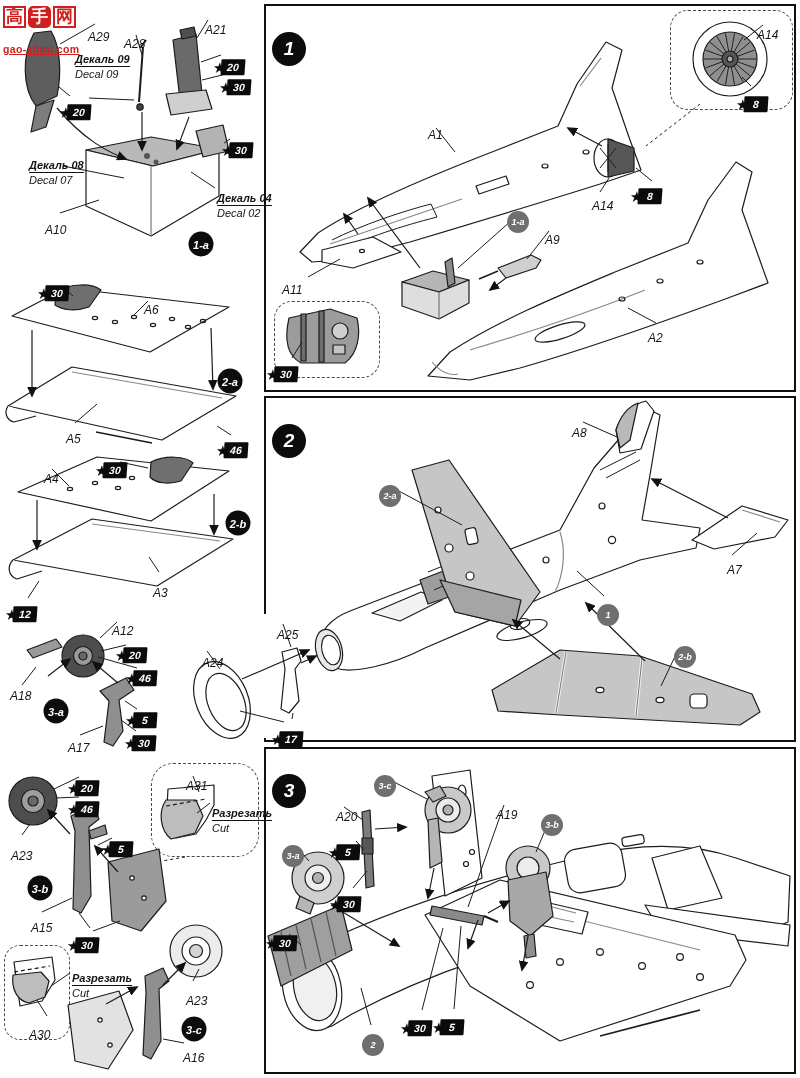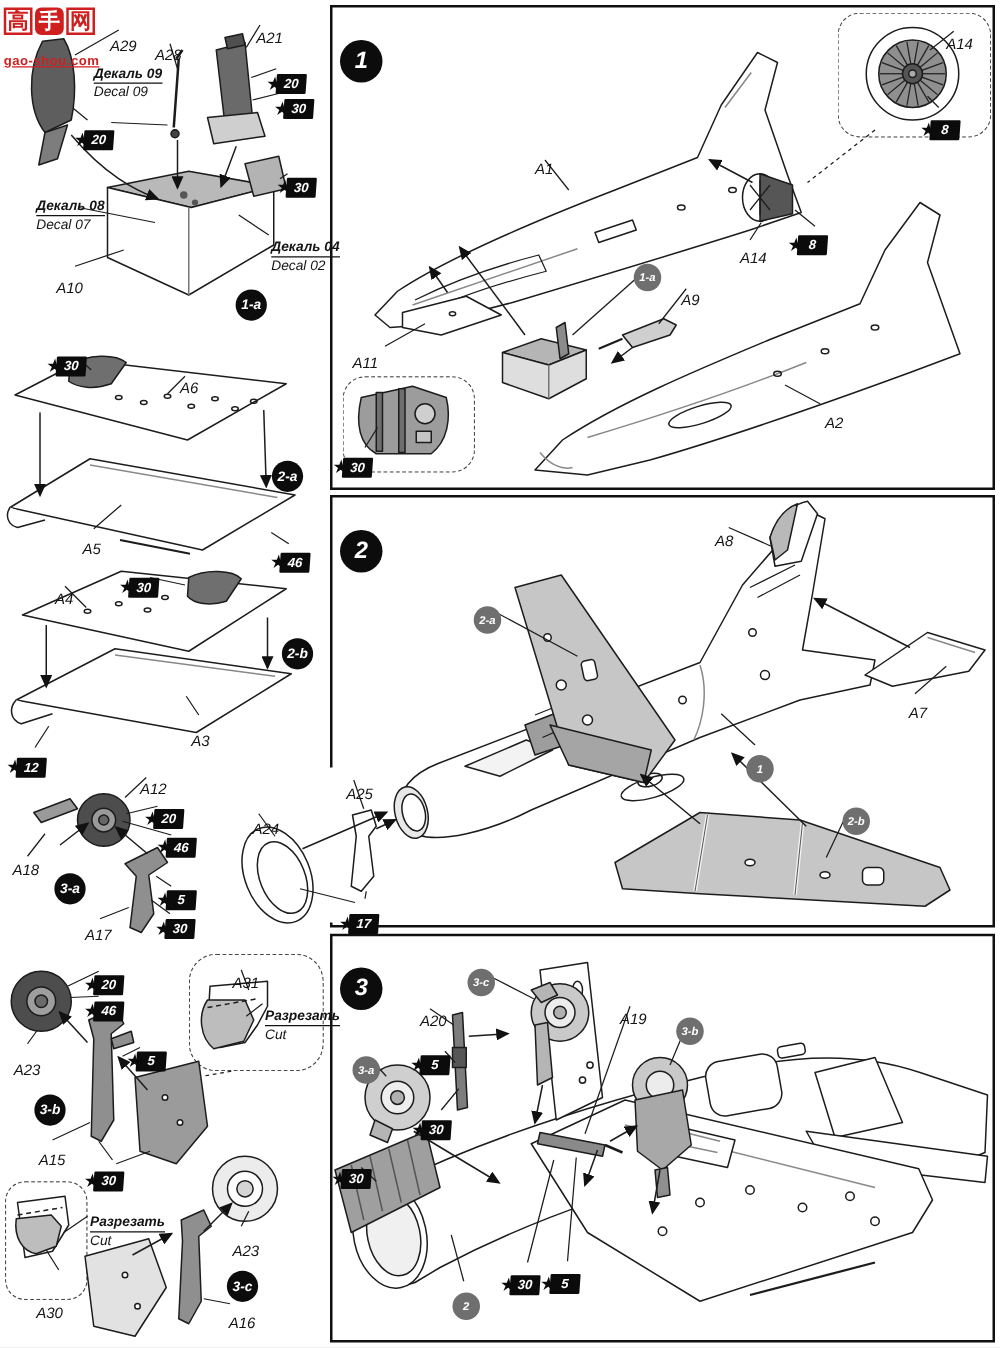--- a/index.html
+++ b/index.html
@@ -434,35 +434,35 @@
       <div class="ann k-star" style="left: 87px; top: 933px;">30</div>
       <div class="ann k-part" style="left: 186px; top: 767px;">A31</div>
       <div class="ann k-cut" style="left: 212px; top: 795px;">
         <div class="l1">Разрезать</div>
         <div class="l2">Cut</div>
       </div>
       <div class="ann k-cut" style="left: 72px; top: 960px;">
         <div class="l1">Разрезать</div>
         <div class="l2">Cut</div>
       </div>
-      <div class="ann k-part" style="left: 29px; top: 1016px; margin-top: 15px;">A30</div>
+      <div class="ann k-part" style="left: 29px; top: 1016px;">A30</div>
       <div class="ann k-part" style="left: 186px; top: 982px;">A23</div>
       <div class="ann k-step" style="left: 194px; top: 1017px;">3-c</div>
       <div class="ann k-part" style="left: 183px; top: 1039px;">A16</div>
       <div class="ann k-section" style="left: 289px; top: 37px;">1</div>
       <div class="ann k-part" style="left: 757px; top: 16px;">A14</div>
       <div class="ann k-star" style="left: 756px; top: 92px;">8</div>
       <div class="ann k-part" style="left: 428px; top: 116px;">A1</div>
       <div class="ann k-part" style="left: 592px; top: 187px;">A14</div>
       <div class="ann k-star" style="left: 650px; top: 184px;">8</div>
       <div class="ann k-ref" style="left: 518px; top: 210px;">1-a</div>
       <div class="ann k-part" style="left: 545px; top: 221px;">A9</div>
       <div class="ann k-part" style="left: 282px; top: 271px;">A11</div>
       <div class="ann k-star" style="left: 286px; top: 362px;">30</div>
-      <div class="ann k-part" style="left: 648px; top: 319px; margin-left: 12px;">A2</div>
+      <div class="ann k-part" style="left: 648px; top: 319px;">A2</div>
       <div class="ann k-section" style="left: 289px; top: 429px;">2</div>
       <div class="ann k-part" style="left: 572px; top: 414px;">A8</div>
       <div class="ann k-ref" style="left: 390px; top: 484px;">2-a</div>
       <div class="ann k-part" style="left: 727px; top: 551px;">A7</div>
       <div class="ann k-ref" style="left: 608px; top: 603px;">1</div>
       <div class="ann k-ref" style="left: 685px; top: 645px;">2-b</div>
       <div class="ann k-part" style="left: 277px; top: 616px;">A25</div>
       <div class="ann k-part" style="left: 202px; top: 644px;">A24</div>
       <div class="ann k-star" style="left: 291px; top: 727px;">17</div>
       <div class="ann k-section" style="left: 289px; top: 779px;">3</div>

